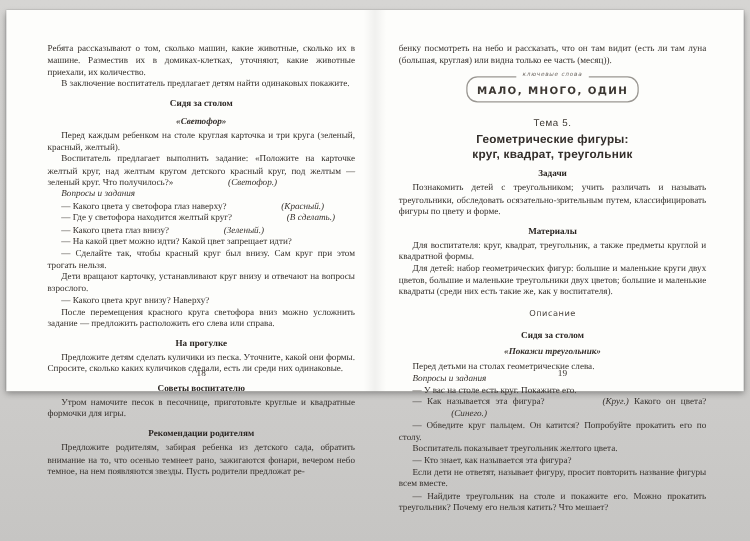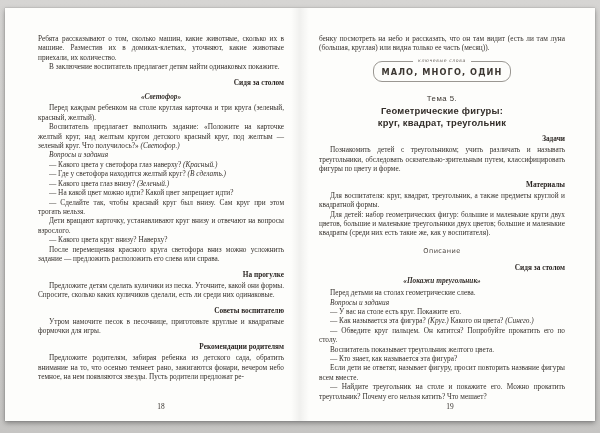--- a/index.html
+++ b/index.html
@@ -6,43 +6,43 @@
   body {
     width: 600px; height: 433px; overflow: hidden;
     font-family: "Liberation Serif", serif;
     background: #cfcecc;
   }
   .backdrop {
     position: relative; width: 600px; height: 433px;
     background: linear-gradient(180deg, #d6d5d3 0%, #cdccca 70%, #c6c5c3 100%);
   }
   .spread {
-    position: absolute; left: 5px; top: 8px; width: 590px; height: 413px;
+    position: absolute; left: 5px; top: 8px; width: 590px; height: 305px;
     background: #fdfdfb;
     box-shadow: 0 2px 5px rgba(0,0,0,0.35), 0 0 1px rgba(0,0,0,0.3);
     display: flex;
   }
   .spread::after { 
     content: ""; position: absolute; left: 286px; top: 0; width: 18px; height: 100%;
     background: linear-gradient(to right, rgba(0,0,0,0), rgba(0,0,0,0.05) 50%, rgba(0,0,0,0));
     pointer-events: none;
   }
   .page {
     position: relative; width: 295px; height: 100%; box-sizing: border-box;
     font-size: 7.3px; line-height: 9.4px; color: #35302c; text-align: justify;
   }
   .page-left  { padding: 26px 16px 0 33px; }
   .page-right { padding: 26px 30px 0 19px; }
 
   .ind { text-indent: 11px; }
   .b-p { }
-  .b-h { font-weight: bold; color: #2b2623; margin: 6.5px 0 1.5px; text-align: right; text-indent: 0; }
+  .b-h { font-weight: bold; color: #2b2623; margin: 6.5px 0 1.5px; text-align: center; text-indent: 0; }
   .b-game { text-align: center; font-weight: bold; font-style: italic; margin: 4px 0 2.5px; text-indent: 0; }
   .b-qa { font-style: italic; }
-  .it { font-style: italic; }
+  .it { font-style: italic; margin-left: 42px; }
 
   .b-desc {
     text-align: center; font-family: "DejaVu Sans", sans-serif;
     font-size: 6.6px; letter-spacing: 0.4px; color: #4a443f; margin: 9px 0 2px; text-indent: 0;
   }
 
   .kw-wrap { text-align: center; margin: 8px 0 6px; text-indent: 0; }
   .kw-box {
     position: relative; display: inline-block;
     border: 1px solid #9a9792; border-radius: 9px;

